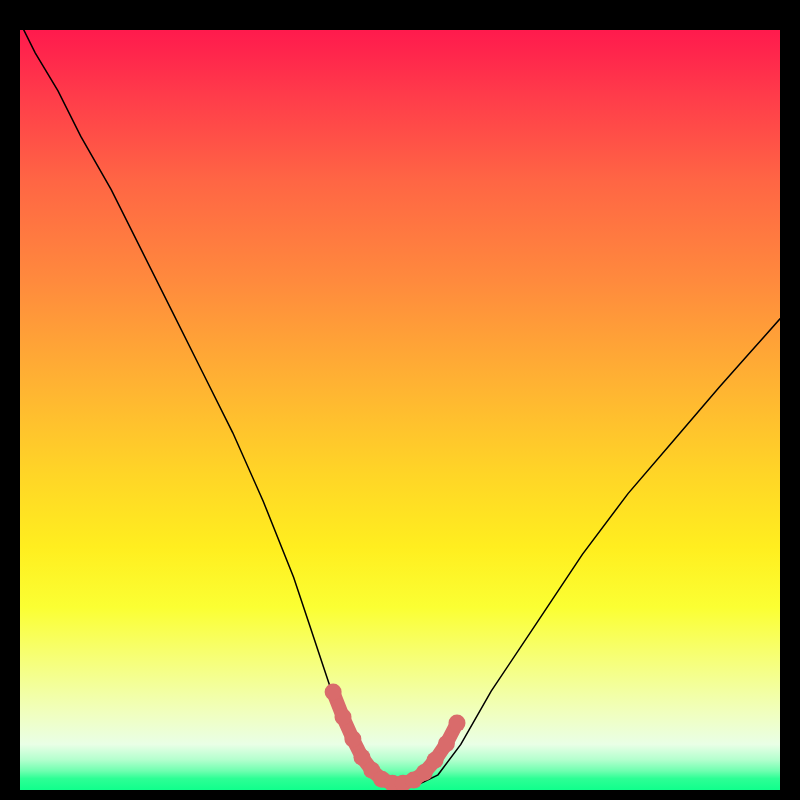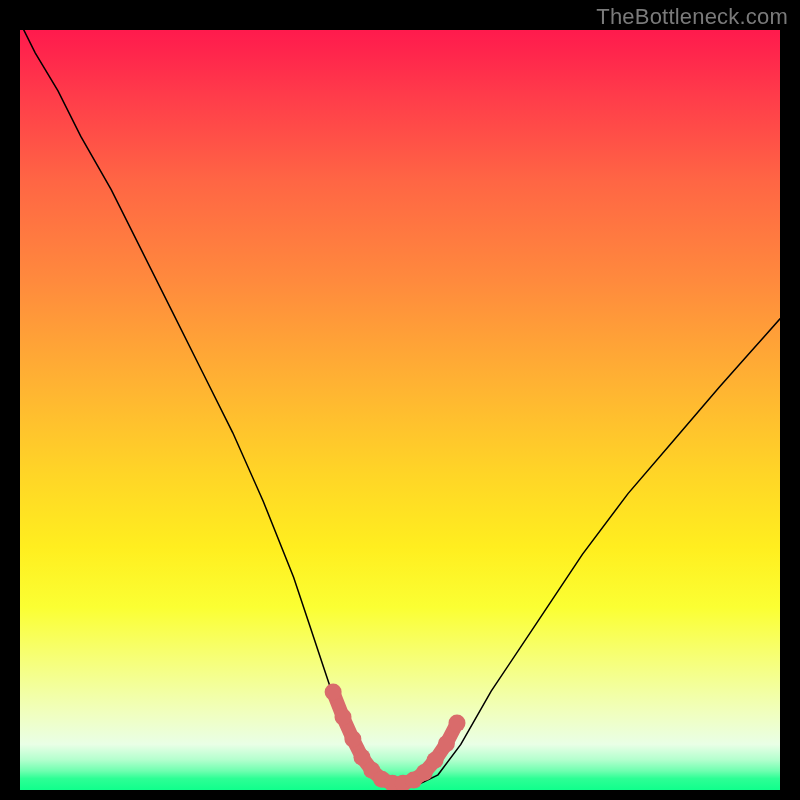--- a/index.html
+++ b/index.html
@@ -79,21 +79,20 @@
     font-size: 22px;
     letter-spacing: 0.2px;
     color: #7a7a7a;
     user-select: none;
   }
 </style>
 </head>
 <body>
 
 <div id="stage">
-  <div id="watermark">TheBottleneck.com</div>
 
   <div id="plot-area">
     <div id="gradient-bg"></div>
     <svg id="curve-svg" viewBox="0 0 760 760">
       <path id="curve-path" class="curve-stroke" d="M0.00 -7.60 L15.20 22.80 L38.00 60.80 L60.80 106.40 L91.20 159.60 L121.60 220.40 L152.00 281.20 L182.40 342.00 L212.80 402.80 L243.20 471.20 L273.60 547.20 L288.80 592.80 L304.00 638.40 L319.20 684.00 L334.40 714.40 L342.00 733.40 L349.60 744.80 L364.80 752.40 L380.00 755.44 L395.20 755.44 L402.80 752.40 L418.00 744.80 L440.80 714.40 L471.20 661.20 L516.80 592.80 L562.40 524.40 L608.00 463.60 L653.60 410.40 L699.20 357.20 L729.60 323.00 L760.00 288.80"></path>
       <path id="marker-path" class="bottom-marker" d="M313.12 661.96 L323.00 687.04 L332.88 709.08 L342.00 727.32 L351.88 740.24 L361.76 749.36 L372.40 753.16 L383.04 753.16 L393.68 750.12 L404.32 742.52 L414.96 730.36 L426.36 713.64 L437.00 693.12" stroke="#d96b6b"></path>
       <g id="marker-dots">
           <circle cx="313.12" cy="661.96" r="8.5" class="marker-dot" fill="#d96b6b"></circle>
           <circle cx="323.00" cy="687.04" r="8.5" class="marker-dot" fill="#d96b6b"></circle>
           <circle cx="332.88" cy="709.08" r="8.5" class="marker-dot" fill="#d96b6b"></circle>

